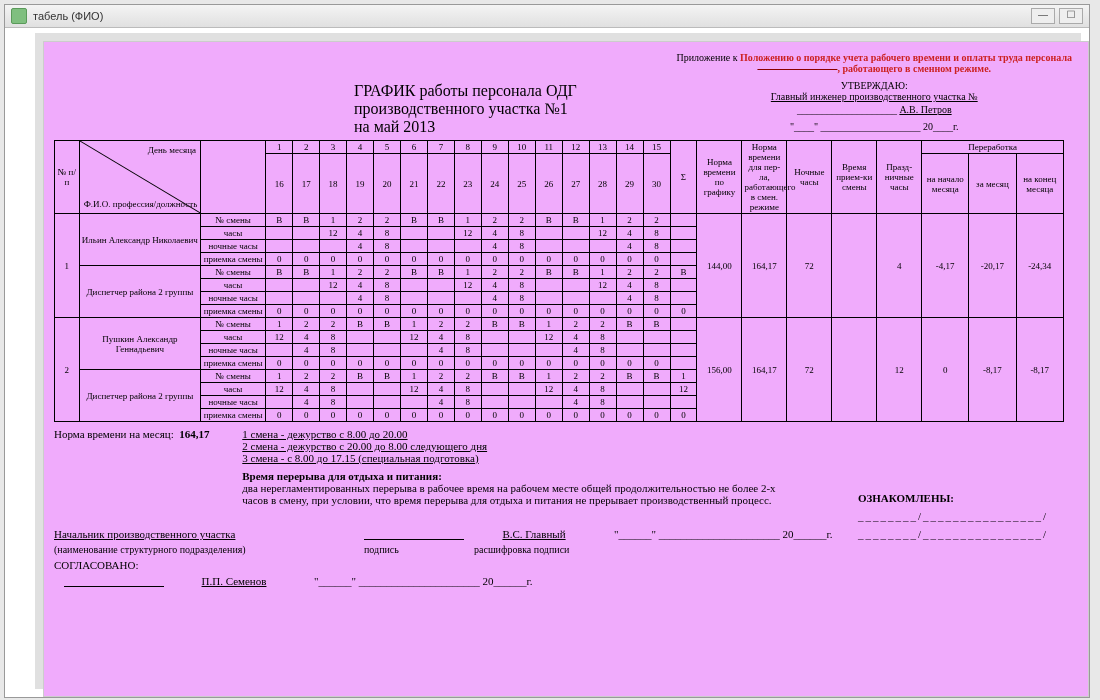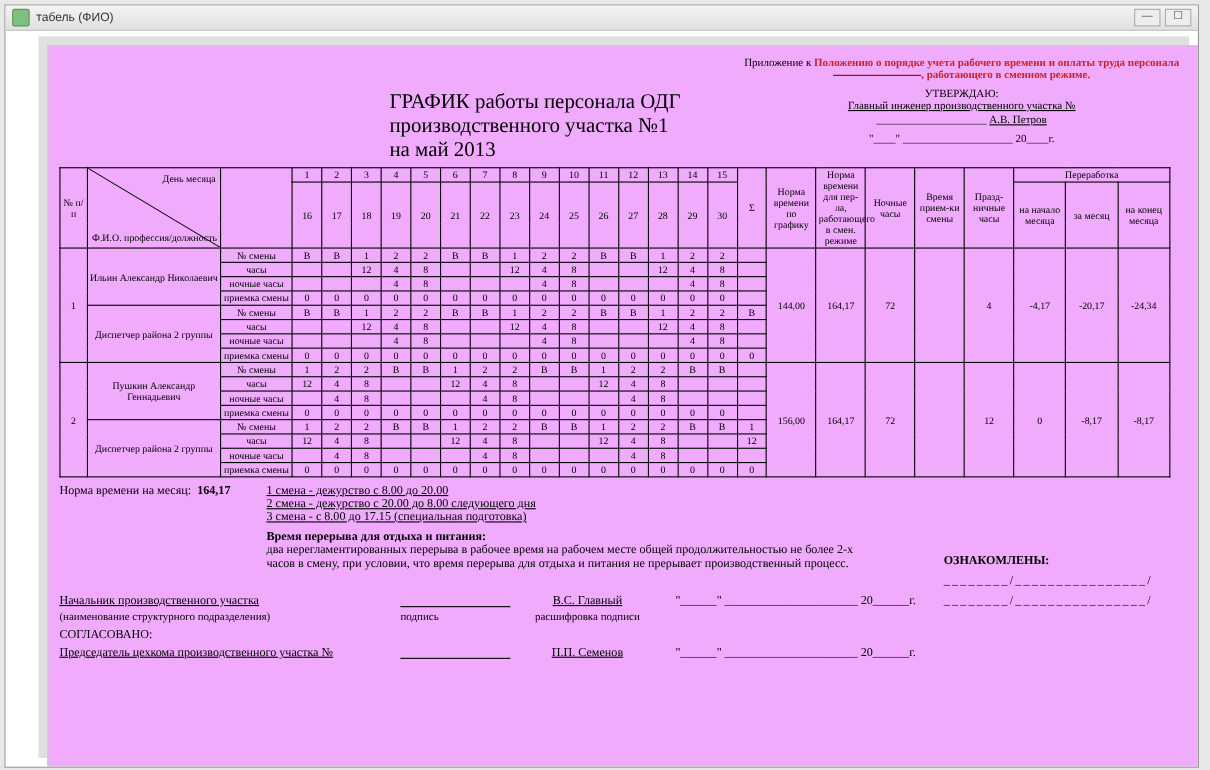--- a/index.html
+++ b/index.html
@@ -2,21 +2,21 @@
 <html><head>
 <meta charset="utf-8">
 <style>
 html,body{margin:0;padding:0;font-family:"Times New Roman",serif;font-size:11px;background:#e8e8e8}
 .window{width:1084px;height:692px;margin:4px;background:#fff;border:1px solid #999;position:relative;overflow:hidden}
 .titlebar{background:linear-gradient(#f4f4f4,#e0e0e0);height:22px;border-bottom:1px solid #bbb;display:flex;align-items:center;padding:0 6px;font-family:Tahoma,sans-serif;font-size:11px;color:#333}
 .titlebar .icon{width:14px;height:14px;background:#7fbf7f;margin-right:6px;border:1px solid #5a9a5a;border-radius:2px}
 .titlebar .spacer{flex:1}
 .titlebar .btn{width:22px;height:14px;margin-left:4px;border:1px solid #aaa;background:#eee;text-align:center;font-size:10px;line-height:12px;color:#555}
 .paper{position:absolute;top:36px;left:38px;right:0;bottom:0;background:#f0abfc;border:1px solid #ccc;padding:10px 10px 0 10px;box-shadow:-8px -8px 0 #e0e0e0}
-.title-block{margin-left:300px;padding-top:30px;font-size:19px}
+.title-block{margin-left:300px;padding-top:30px;font-size:16px}
 .approve{position:absolute;right:16px;top:10px;text-align:center;font-size:10px}
 .approve .red{color:#c22}
 .approve .red2{color:#8a0000;text-decoration:line-through}
 .approve .ul{text-decoration:underline}
 .approve .sigline{margin-top:2px}
 table.main{border-collapse:collapse;width:1010px;margin-top:4px;table-layout:fixed}
 table.main th,table.main td{border:1px solid #000;padding:1px 2px;font-size:9px;text-align:center;vertical-align:middle;line-height:10px}
 table.main th{font-weight:normal}
 .colnum{width:22px}
 .colname{width:108px;position:relative}
@@ -510,27 +510,26 @@
         <div class="datecol">"______" ______________________ 20______г.</div>
         <div class="familiar">
           <b>ОЗНАКОМЛЕНЫ:</b>
           <div class="line">________/________________/</div>
           <div class="line">________/________________/</div>
         </div>
       </div>
       <div class="sign-row">
         <div class="sub">(наименование структурного подразделения)</div>
         <div class="sigsub">подпись</div>
-        <div style="width:120px;text-align:center;font-size:10px">расшифровка подписи</div>
+        <div style="width:120px;text-align:left;font-size:10px">расшифровка подписи</div>
       </div>
       <div class="sign-row">
           <div>СОГЛАСОВАНО:</div>
         </div>
       <div class="sign-row">
-        <div class="lbl ul">Председатель цехкома производственного участка №</div>
         <div class="sigcol"></div>
         <div class="namecol">П.П. Семенов</div>
         <div class="datecol">"______" ______________________ 20______г.</div>
       </div>
     </div>
 
   </div>
 </div>
 
 </body></html>

